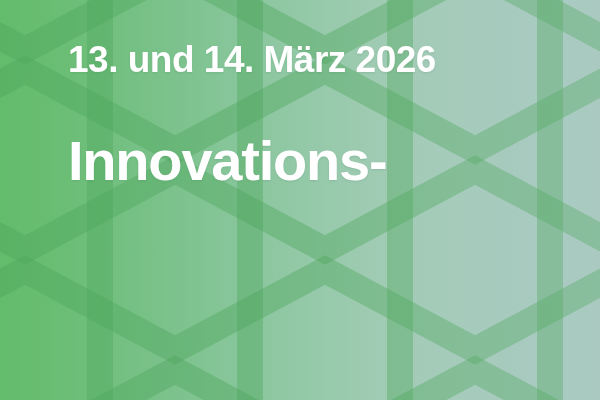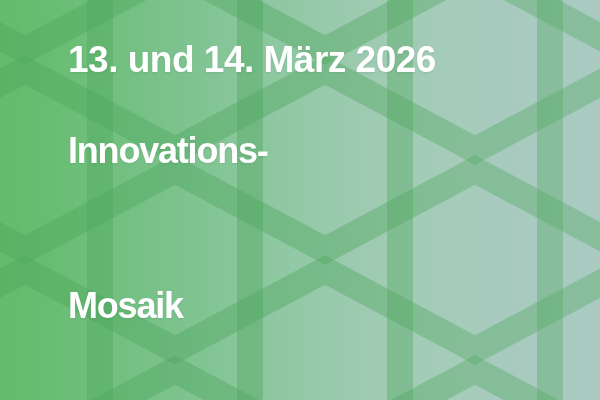--- a/index.html
+++ b/index.html
@@ -75,21 +75,21 @@
     font-weight: 700;
     letter-spacing: -0.5px;
     line-height: 1;
     white-space: nowrap;
     text-shadow: 0 1px 2px rgba(60,120,90,0.18);
   }
   .headline {
     position: absolute;
     left: 0;
     color: #ffffff;
-    font-size: 36px;
+    font-size: 56px;
     font-weight: 700;
     letter-spacing: -1.2px;
     line-height: 1;
     white-space: nowrap;
     text-shadow: 0 1px 2px rgba(60,120,90,0.18);
   }
   .headline.l1 { top: 133px; }
   .headline.l2 { top: 209px; }
   .headline.l3 { top: 288px; }
 </style>
@@ -127,16 +127,15 @@
         <polygon class="hexline" points="550,310 625,270 700,310 700,410 625,450 550,410"></polygon>
       </g>
     </svg>
   </div>
 
   <div id="hex-fade"></div>
 
   <div id="text-block">
     <div class="date-line">13. und 14. März 2026</div>
     <div class="headline l1">Innovations-</div>
-    <div class="headline l3">Mosaik</div>
   </div>
 
 </div>
 
 </body></html>

